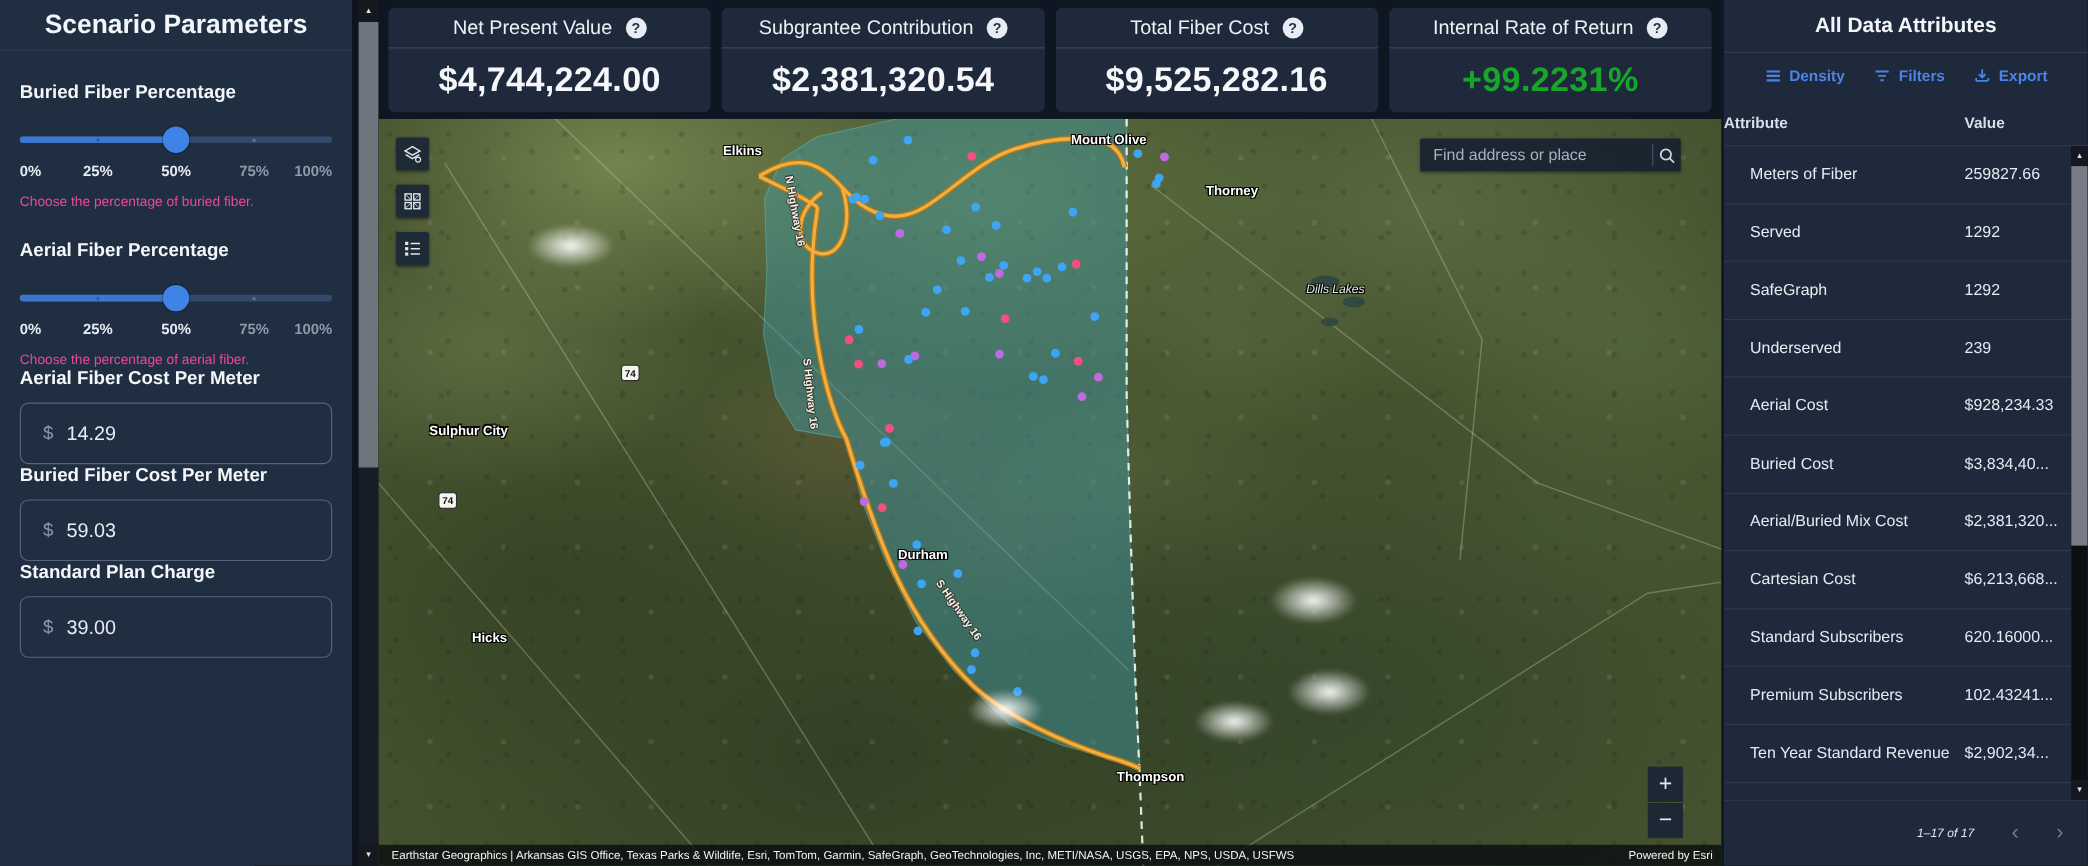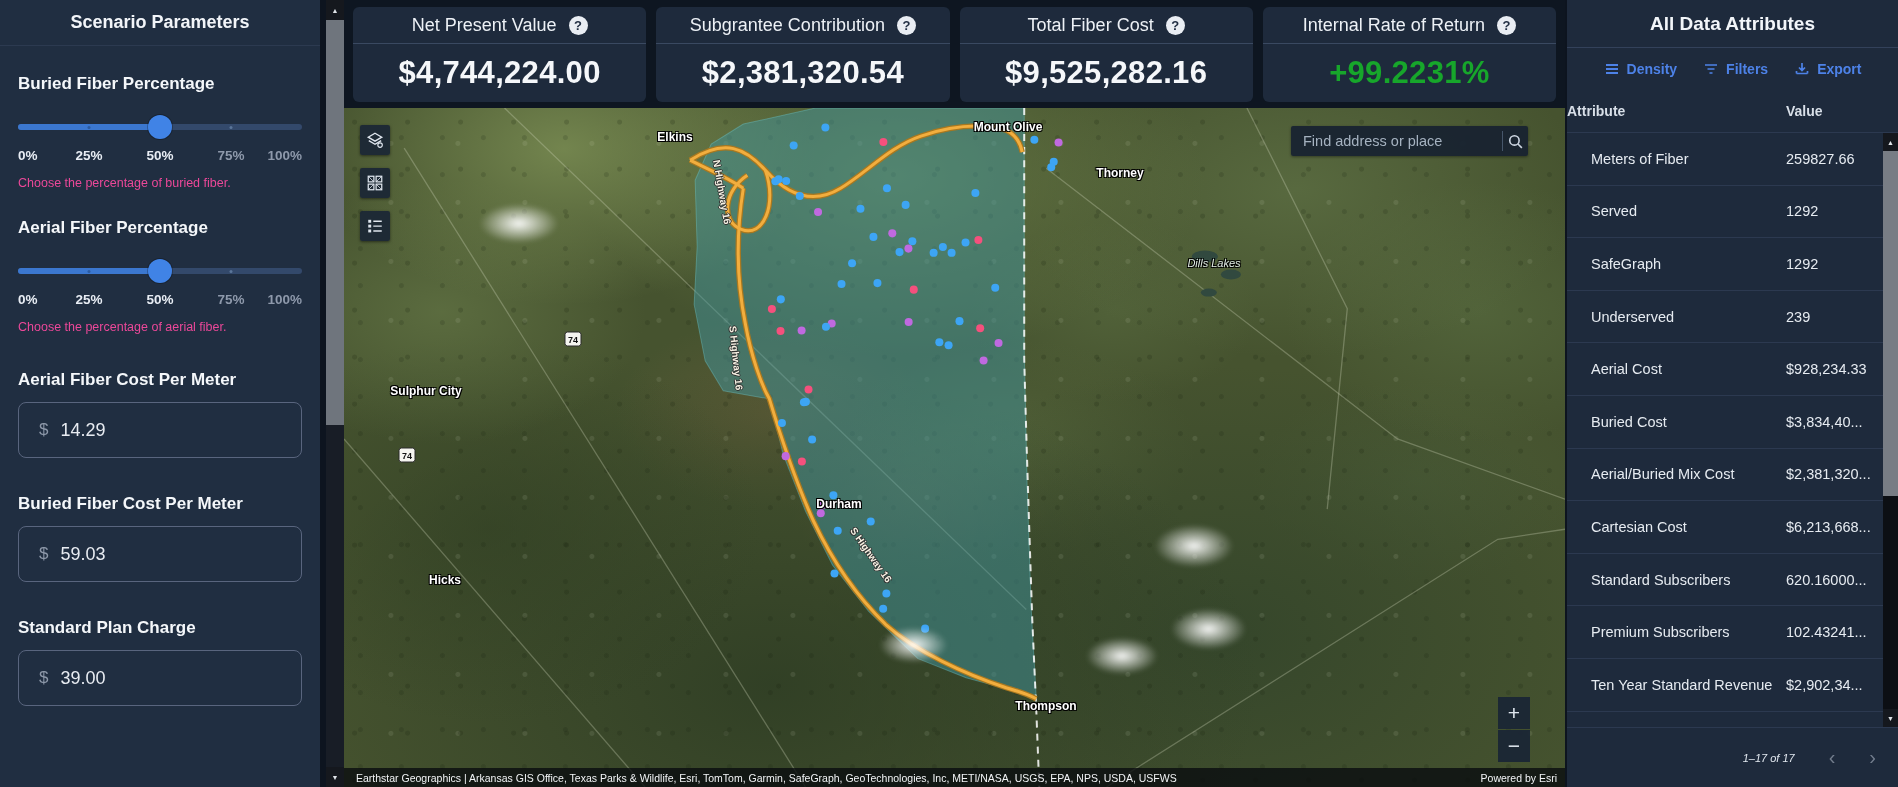--- a/index.html
+++ b/index.html
@@ -3,40 +3,40 @@
 <meta charset="utf-8">
 <style>
   * { margin:0; padding:0; box-sizing:border-box; }
   html,body { width:1898px; height:787px; overflow:hidden; background:#0d141f;
     font-family:"Liberation Sans", sans-serif; }
   .app { display:flex; width:1898px; height:787px; }
 
   
   .sidebar { width:320px; height:787px; background:#202e41; flex:0 0 320px; display:flex; flex-direction:column; }
   .sb-header { height:46px; display:flex; align-items:center; justify-content:center;
-    font-size:18px; font-weight:700; color:#f2f5f9; border-bottom:1px solid #2c3a50; }
+    font-size:24px; font-weight:700; color:#f2f5f9; border-bottom:1px solid #2c3a50; }
   .sb-body { flex:1; padding:0 18px; overflow:hidden; }
   .save-btn { margin-top:14px; width:100%; height:42px; background:#434e60; border:none; border-radius:6px;
     color:#97a1ae; font-size:16px; font-weight:600; display:flex; align-items:center; justify-content:center;
     gap:10px; cursor:default; font-family:inherit; }
   .sl-block { margin-top:28px; }
   .sl-label, .in-label { font-size:17px; font-weight:700; color:#f4f7fa; }
   .sl-track-wrap { position:relative; margin-top:22px; height:22px; }
   .sl-track { position:absolute; left:0; right:0; top:8px; height:6px; border-radius:3px; background:#33496b; }
   .sl-fill { position:absolute; left:0; top:0; height:6px; border-radius:3px 0 0 3px; background:#3b77cf; }
   .sl-thumb { position:absolute; top:-9px; width:24px; height:24px; border-radius:50%; background:#4083e6;
     transform:translateX(-50%); box-shadow:0 0 0 1px rgba(0,0,0,.25); }
   .sl-dot { position:absolute; top:2px; width:3px; height:3px; border-radius:50%; transform:translateX(-50%); }
   .sl-ticks { position:relative; margin-top:10px; height:18px; }
   .sl-tick { position:absolute; font-size:13.5px; font-weight:700; color:#e8edf4; transform:translateX(-50%); }
   .sl-tick.first { transform:none; }
   .sl-tick.last { transform:translateX(-100%); }
   .sl-tick.muted { color:#8e99ab; }
   .sl-caption { margin-top:10px; font-size:12.5px; color:#ec4899; }
-  .in-block { margin-top:36px; }
+  .in-block { }
   .in-box { margin-top:12px; height:56px; border:1px solid #59657e; border-radius:8px; display:flex;
     align-items:center; padding-left:20px; gap:12px; background:transparent; }
   .in-prefix { color:#8d98a9; font-size:17px; }
   .in-box input { background:transparent; border:none; outline:none; color:#e8ecf2; font-size:18px;
     font-family:inherit; flex:1; }
 
   
   .page-gap { width:6px; flex:0 0 6px; background:#0d141f; }
   .page-scrollbar { width:18px; flex:0 0 18px; background:#181d26; display:flex; flex-direction:column; position:relative; }
   .sb-cap { height:20px; background:#15181e; color:#dfe3e8; font-size:7px; display:flex; align-items:center;

